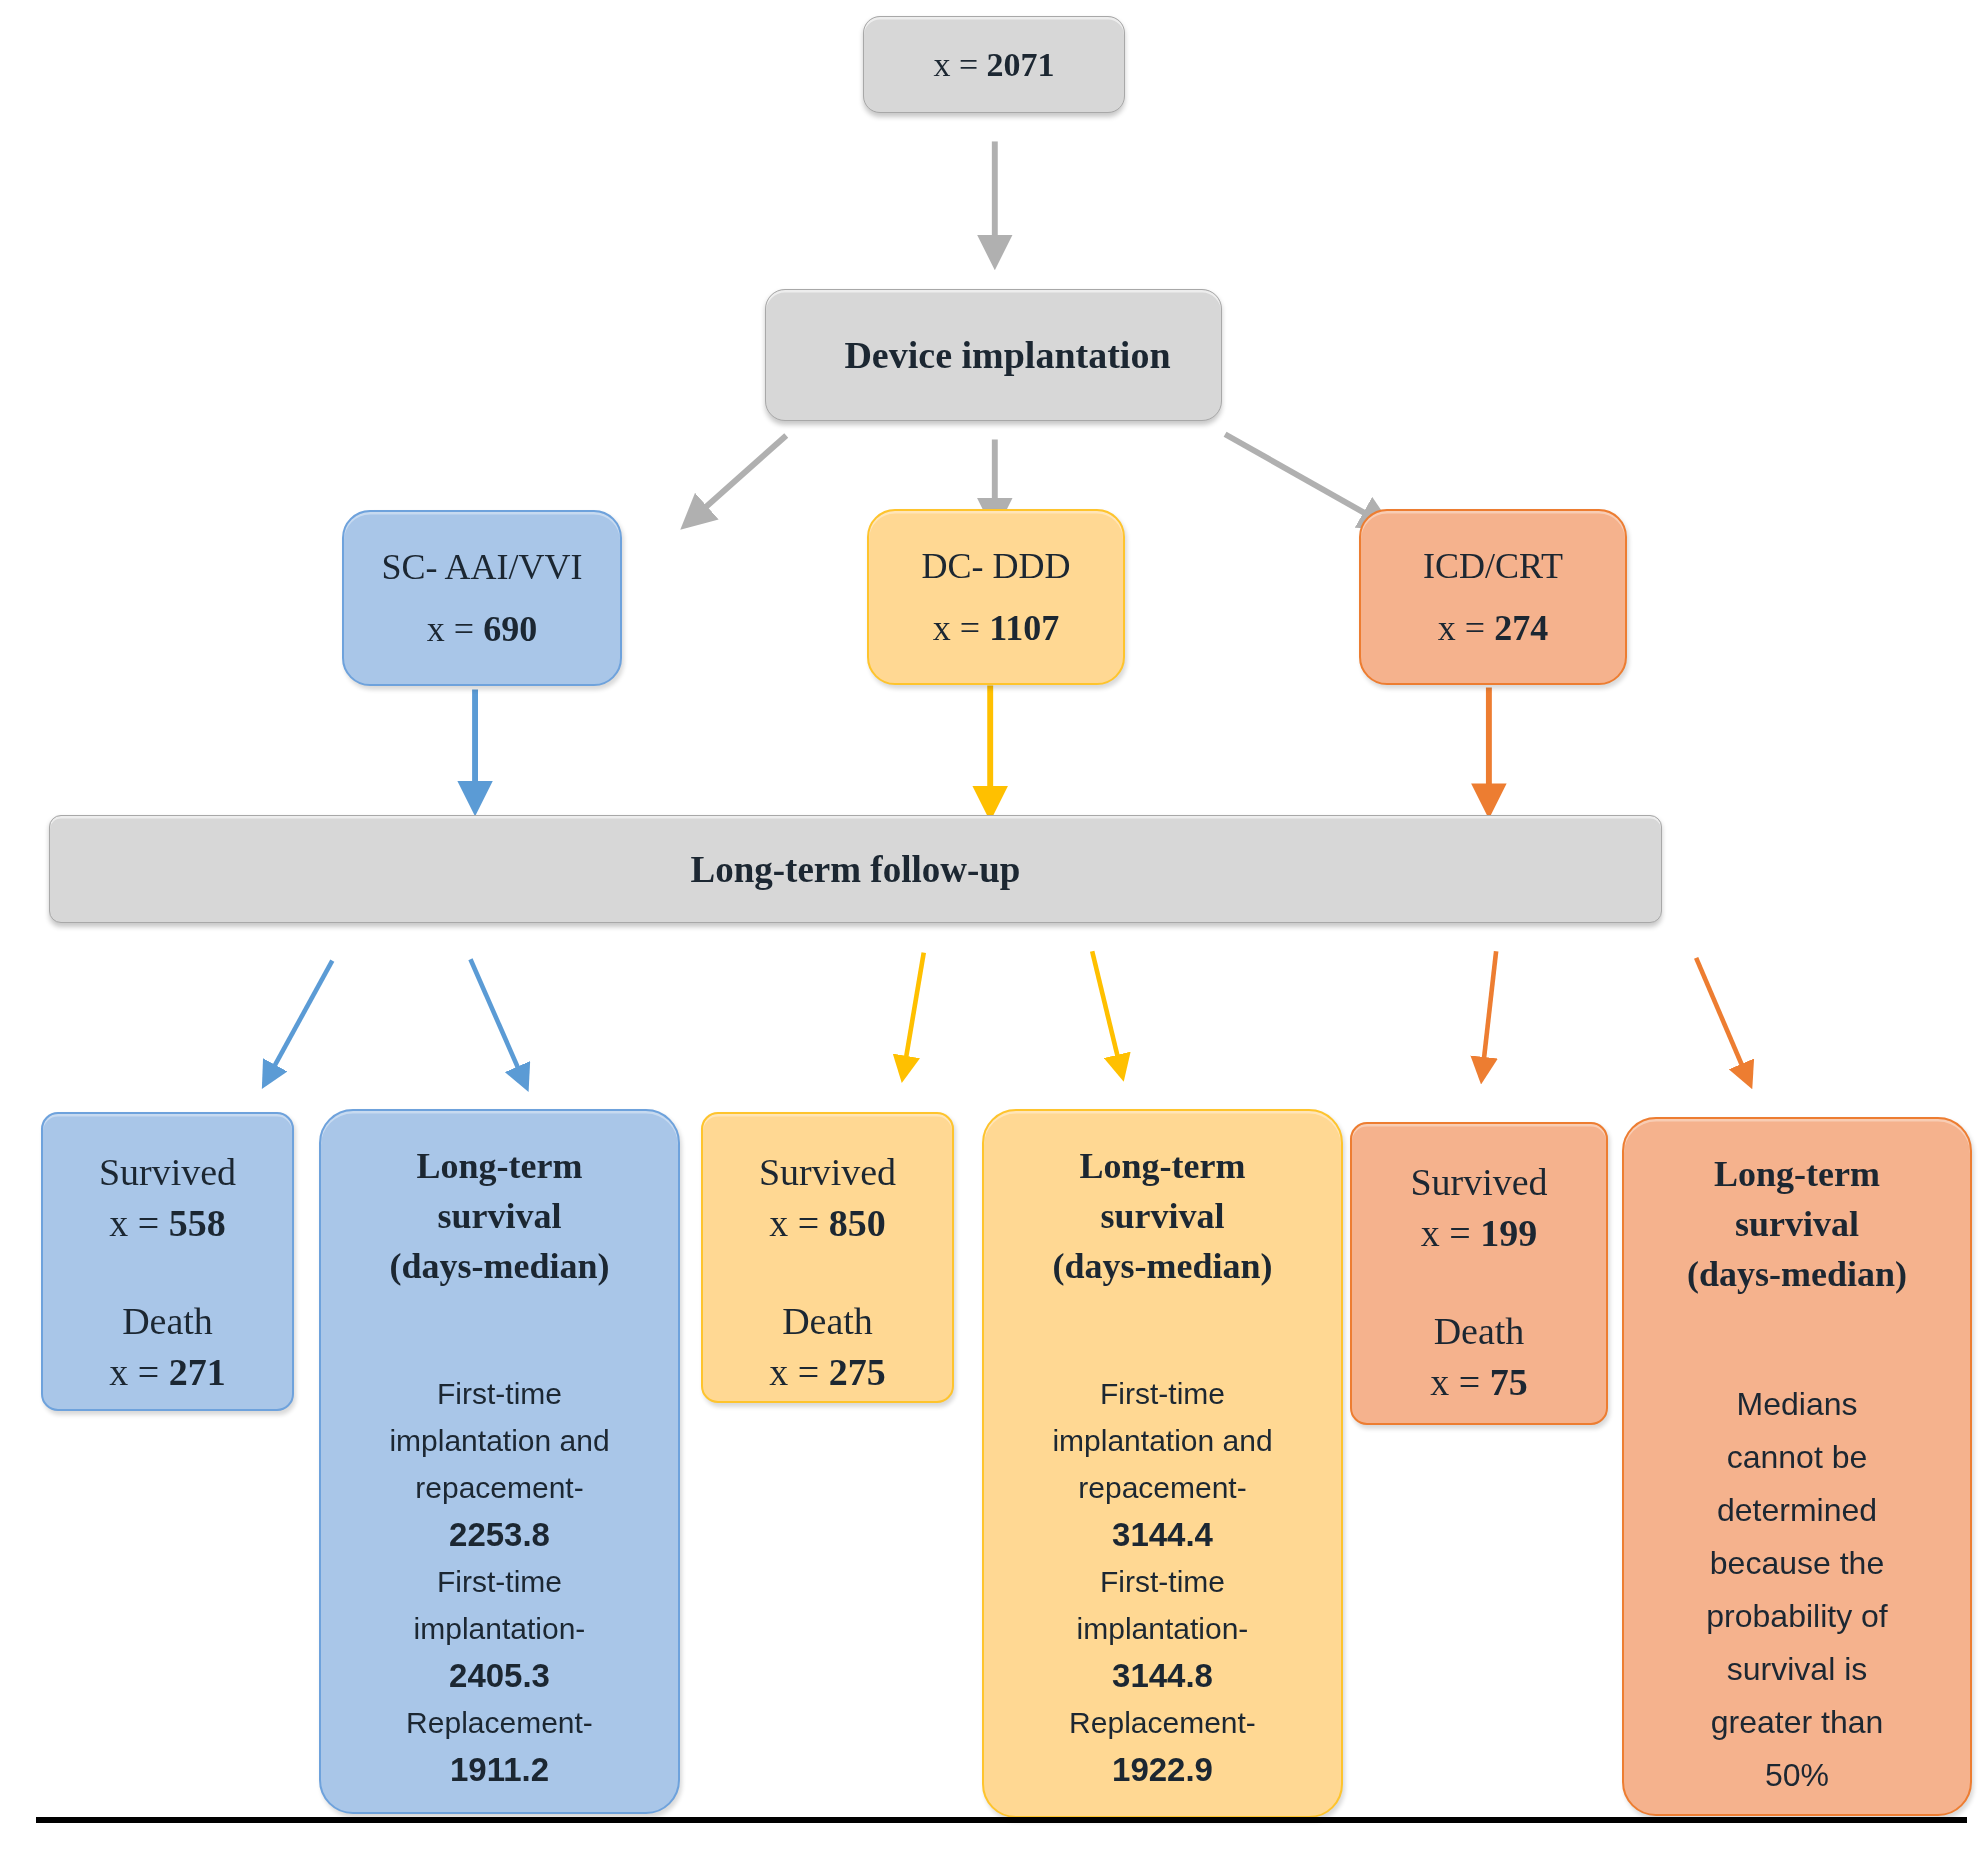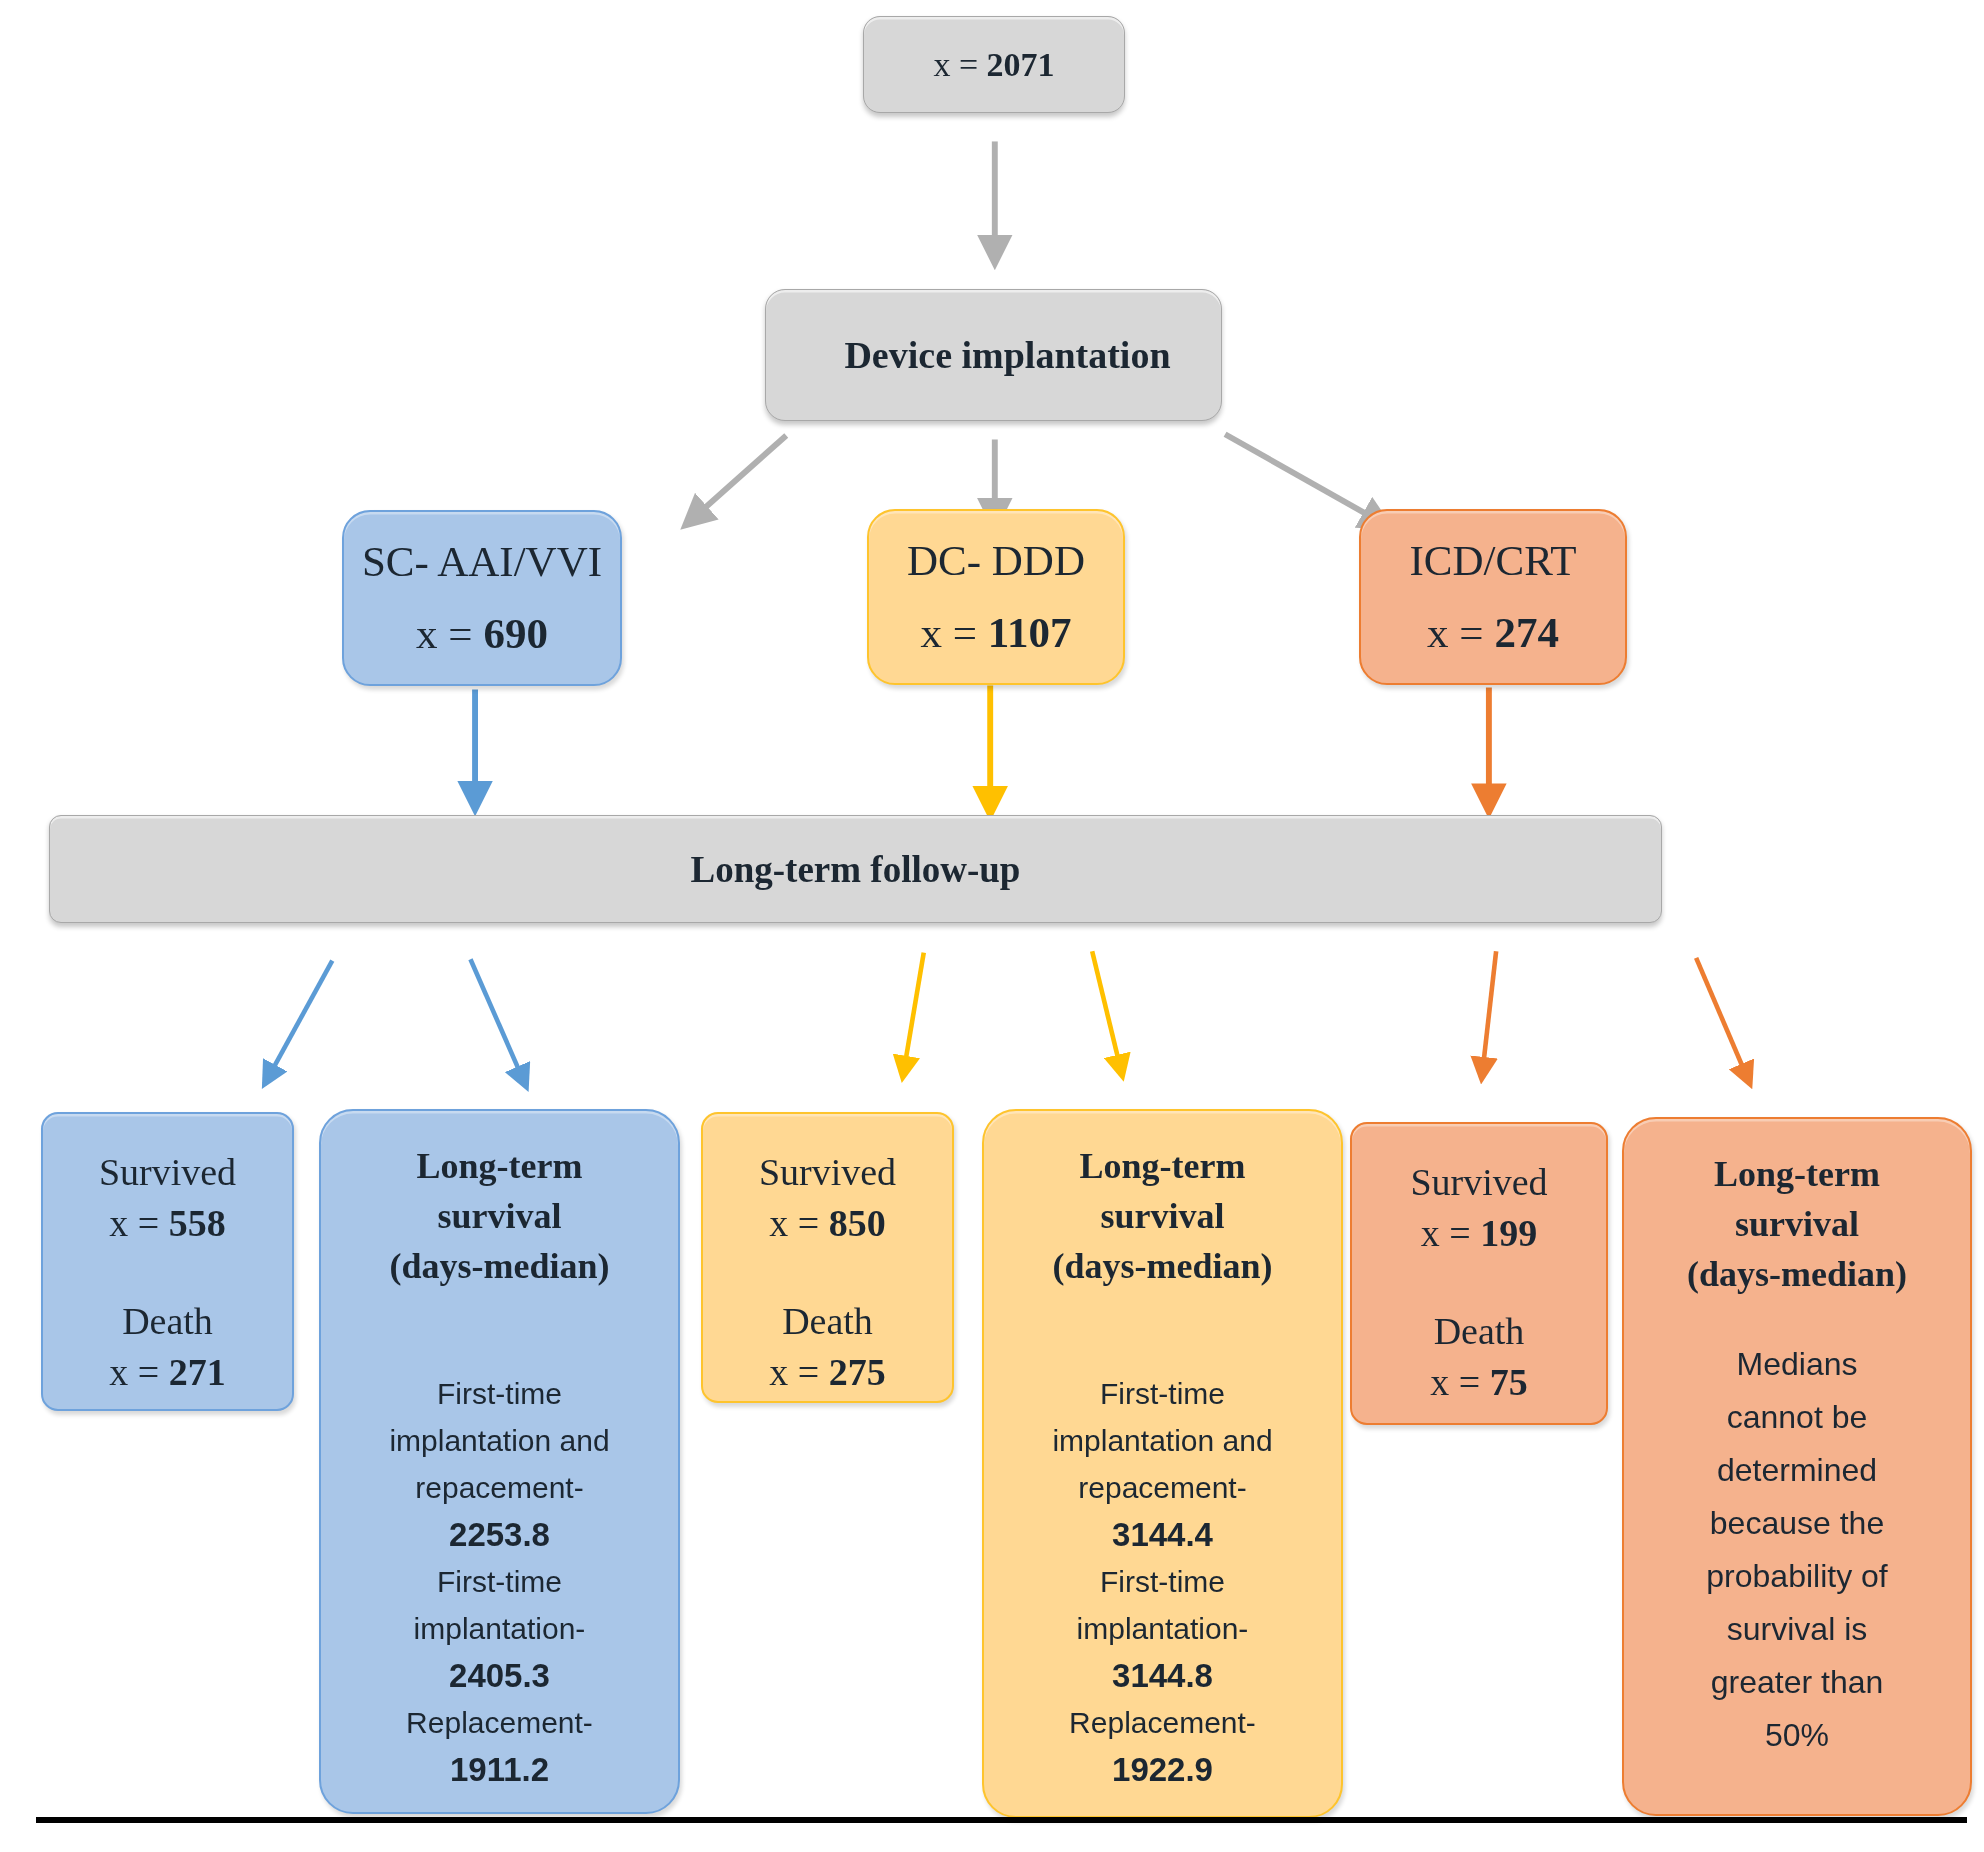--- a/index.html
+++ b/index.html
@@ -10,31 +10,31 @@
         box-shadow:inset 0 2.6px 0 rgba(255,255,255,.55), 0 3.3px 5.3px rgba(0,0,0,.22);}
   .blue{background:var(--blue-fill,#a9c6e8);border:2px solid var(--blue-border,#6ea2dc);
         box-shadow:inset 0 2.6px 0 rgba(255,255,255,.35), 2px 3.3px 4.6px rgba(0,0,0,.15);}
   .yellow{background:var(--yellow-fill,#ffd893);border:2px solid var(--yellow-border,#fec42d);
         box-shadow:inset 0 2.6px 0 rgba(255,255,255,.35), 2px 3.3px 4.6px rgba(0,0,0,.15);}
   .orange{background:var(--orange-fill,#f5b28d);border:2px solid var(--orange-border,#ed7d31);
         box-shadow:inset 0 2.6px 0 rgba(255,255,255,.35), 2px 3.3px 4.6px rgba(0,0,0,.15);}
   .center{display:flex;flex-direction:column;align-items:center;justify-content:center;}
   .topbox{border-radius:17px;font-size:34px;}
   .devicebox{border-radius:20px;font-size:38px;font-weight:bold;padding-left:28px;}
-  .midbox{border-radius:28px;font-size:43px;line-height:1.35;row-gap:13px;}
+  .midbox{border-radius:28px;font-size:36px;line-height:1.35;row-gap:13px;}
   .bar{border-radius:12px;font-size:37px;font-weight:bold;}
   .survived{border-radius:17px;font-size:38px;line-height:1.35;padding-top:33px;}
   .death-block{margin-top:46px;}
   .lts{border-radius:34px;padding-top:30px;}
   .lts-title{font-size:36px;font-weight:bold;line-height:50px;}
   .lts-rows{margin-top:79px;}
   .sans{font-family:"Liberation Sans","DejaVu Sans",sans-serif;}
   .lts-label{font-size:30px;line-height:47px;}
   .lts-value{font-size:33px;line-height:47px;font-weight:bold;}
-  .note{font-size:32px;line-height:53px;margin-top:39px;}
+  .note{font-size:32px;line-height:53px;margin-top:79px;}
   .rule{position:absolute;background:#000000;}
   svg.arrows{position:absolute;left:0;top:0;pointer-events:none;}
   b{font-weight:bold;}
 </style>
 </head>
 <body>
 
 <div id="canvas">
 
   <svg class="arrows" width="1985" height="1852" viewBox="0 0 3017 2815">

